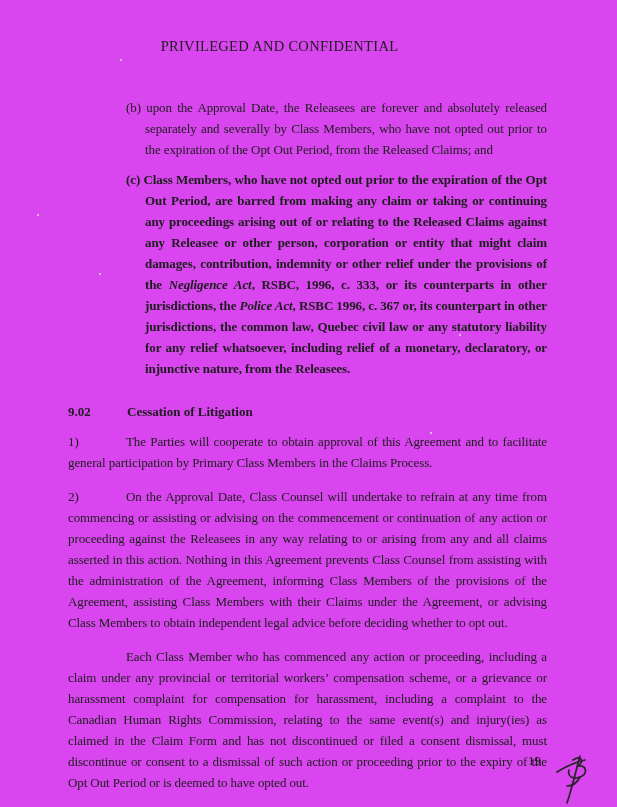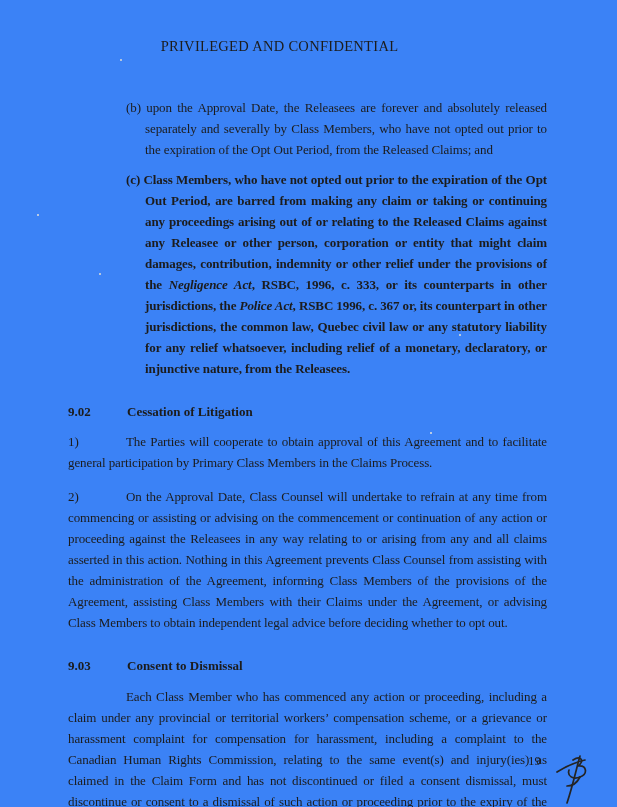--- a/index.html
+++ b/index.html
@@ -1,19 +1,19 @@
 <!DOCTYPE html>
 <html><head>
 <meta charset="utf-8">
 <style>
   html,body{margin:0;padding:0;background:#ffffff;}
   .page{
     position:relative;
     width:617px;height:807px;
-    background:#3b82f6;
+    background:#d946ef;
     font-family:"Liberation Serif", serif;
     color:#1c1c1c;
     overflow:hidden;
   }
   .content{
     position:absolute;left:68px;top:0;width:479px;
   }
   .doc-title{
     margin:36px 56px 0 0;
     text-align:center;
@@ -75,21 +75,20 @@
     <p class="clause"><span>(b)</span> <span>upon the Approval Date, the Releasees are forever and absolutely released separately and severally by Class Members, who have not opted out prior to the expiration of the Opt Out Period, from the Released Claims; and</span></p>
 
     <p class="clause second"><span>(c)</span> <span>Class Members, who have not opted out prior to the expiration of the Opt Out Period, are barred from making any claim or taking or continuing any proceedings arising out of or relating to the Released Claims against any Releasee or other person, corporation or entity that might claim damages, contribution, indemnity or other relief under the provisions of the </span><span class="italic">Negligence Act</span><span>, RSBC, 1996, c. 333, or its counterparts in other jurisdictions, the </span><span class="italic">Police Act</span><span>, RSBC 1996, c. 367 or, its counterpart in other jurisdictions, the common law, Quebec civil law or any statutory liability for any relief whatsoever, including relief of a monetary, declaratory, or injunctive nature, from the Releasees.</span></p>
 
     <div class="section-head"><span class="sec-num">9.02</span><span>Cessation of Litigation</span></div>
 
     <p class="para"><span class="pmarker">1)</span><span>The Parties will cooperate to obtain approval of this Agreement and to facilitate general participation by Primary Class Members in the Claims Process.</span></p>
 
     <p class="para"><span class="pmarker">2)</span><span>On the Approval Date, Class Counsel will undertake to refrain at any time from commencing or assisting or advising on the commencement or continuation of any action or proceeding against the Releasees in any way relating to or arising from any and all claims asserted in this action. Nothing in this Agreement prevents Class Counsel from assisting with the administration of the Agreement, informing Class Members of the provisions of the Agreement, assisting Class Members with their Claims under the Agreement, or advising Class Members to obtain independent legal advice before deciding whether to opt out.</span></p>
 
-    <div class="section-head"><span class="sec-num">9.03</span><span>Consent to Dismissal</span></div>
 
     <p class="para indent-first"><span>Each Class Member who has commenced any action or proceeding, including a claim under any provincial or territorial workers’ compensation scheme, or a grievance or harassment complaint for compensation for harassment, including a complaint to the Canadian Human Rights Commission, relating to the same event(s) and injury(ies) as claimed in the Claim Form and has not discontinued or filed a consent dismissal, must discontinue or consent to a dismissal of such action or proceeding prior to the expiry of the Opt Out Period or is deemed to have opted out.</span></p>
 
   </div>
 
   <div class="page-num">19</div>
 
   <div class="initials">
     <svg viewBox="0 0 44 52" fill="none" stroke="#242424" stroke-width="1.7" stroke-linecap="round" stroke-linejoin="round">
       <path d="M28 3 C25 13 21 32 15 50"></path>

